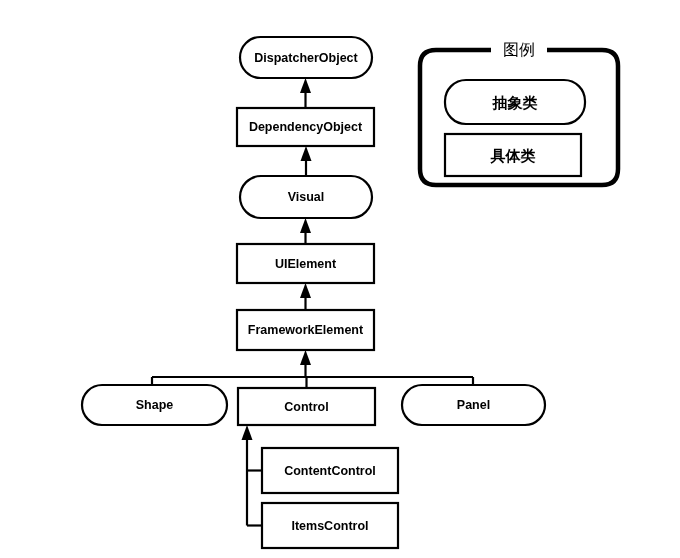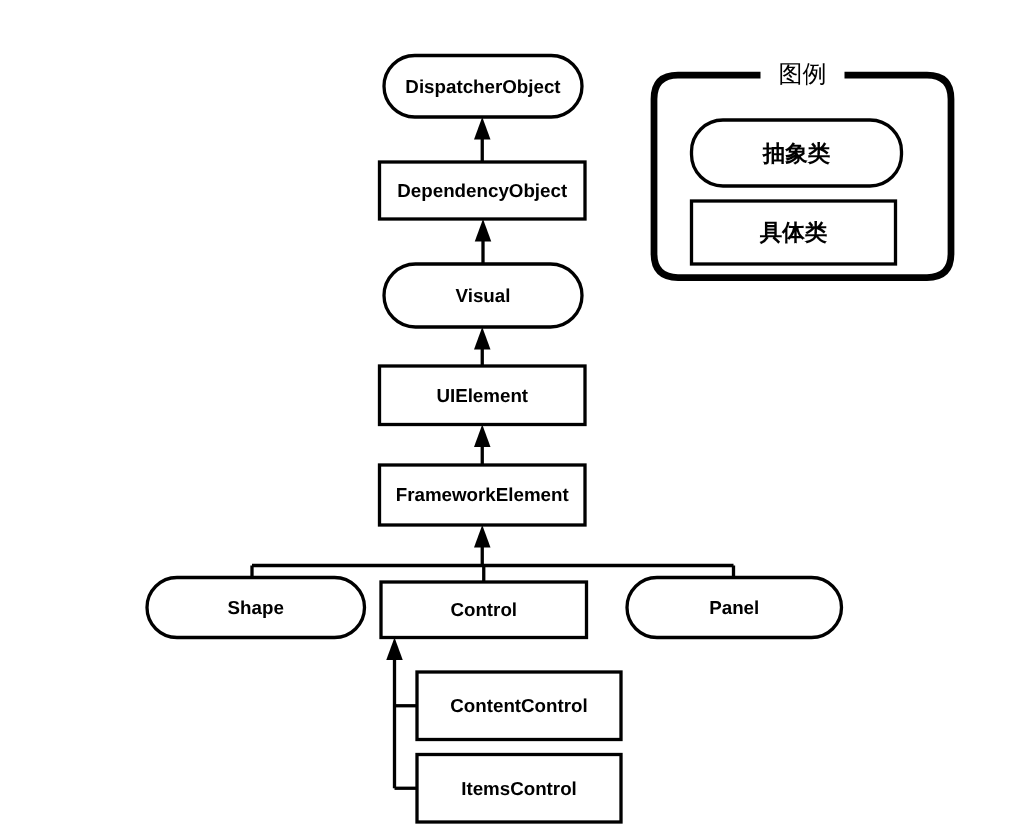--- a/index.html
+++ b/index.html
@@ -10,21 +10,21 @@
   }
   body {
     width: 680px;
     height: 558px;
     font-family: "Liberation Sans", "DejaVu Sans", sans-serif;
     overflow: hidden;
     position: relative;
   }
   #diagram-root {
     position: absolute;
-    left: 16px;
+    left: 0;
     top: 0;
     width: 568px;
     height: 558px;
   }
   svg {
     display: block;
   }
   .node-shape {
     fill: #ffffff;
     stroke: #000000;

